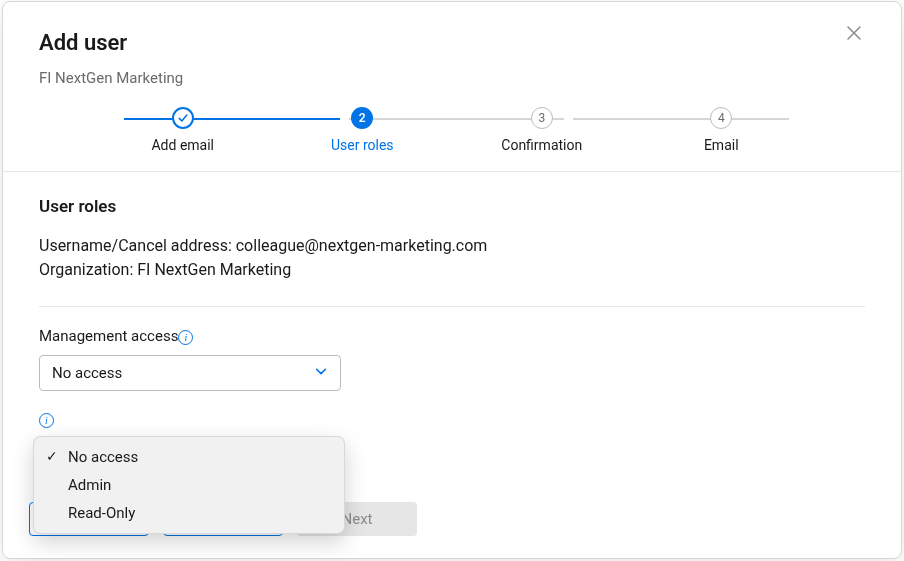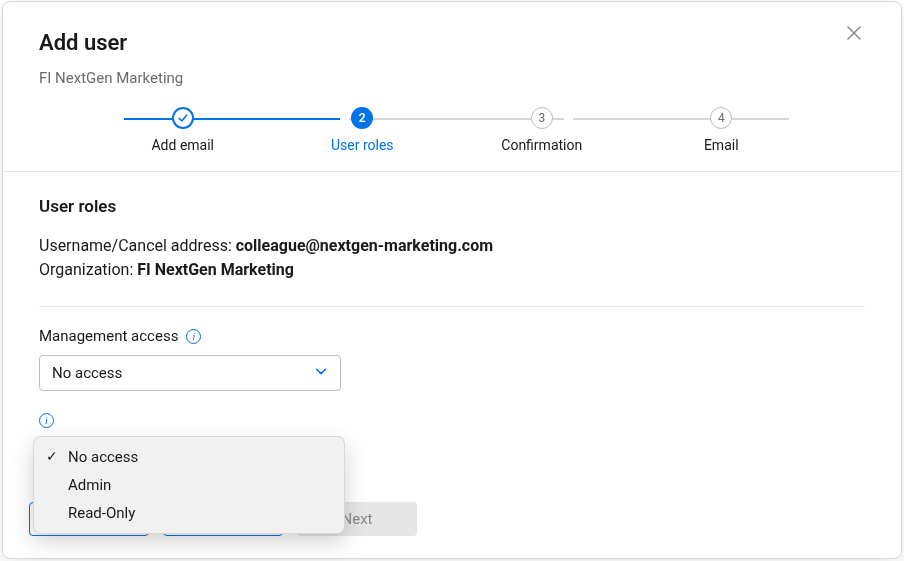--- a/index.html
+++ b/index.html
@@ -98,31 +98,31 @@
 .stepper-lines div { position: absolute; height: 2px; }
 
 .content {
   border-top: 1px solid #e6e6e6;
   padding: 24px 36px 0 36px;
   flex: 1;
   overflow: visible;
 }
 .section-title { font-size: 17px; font-weight: 600; margin-bottom: 18px; }
 .info-line { font-size: 16px; line-height: 1.5; }
-.info-line .bold { font-weight: 700; margin-top: 20px; }
+.info-line .bold { font-weight: 400; margin-top: 20px; }
 
 .divider { height: 1px; background: #e6e6e6; margin: 24px 0 20px 0; }
 
 .field-group { margin-bottom: 22px; position: relative; }
 .field-label {
   font-size: 15px;
   color: #1a1a1a;
   display: flex;
-  align-items: center;
-  gap: 8px;
+  align-items: flex-end;
+  gap: 0;
   margin-bottom: 10px;
 }
 .info-icon {
   width: 15px; height: 15px;
   border: 1.5px solid #0073e7;
   border-radius: 50%;
   display: inline-flex;
   align-items: center;
   justify-content: center;
   font-size: 10px;

